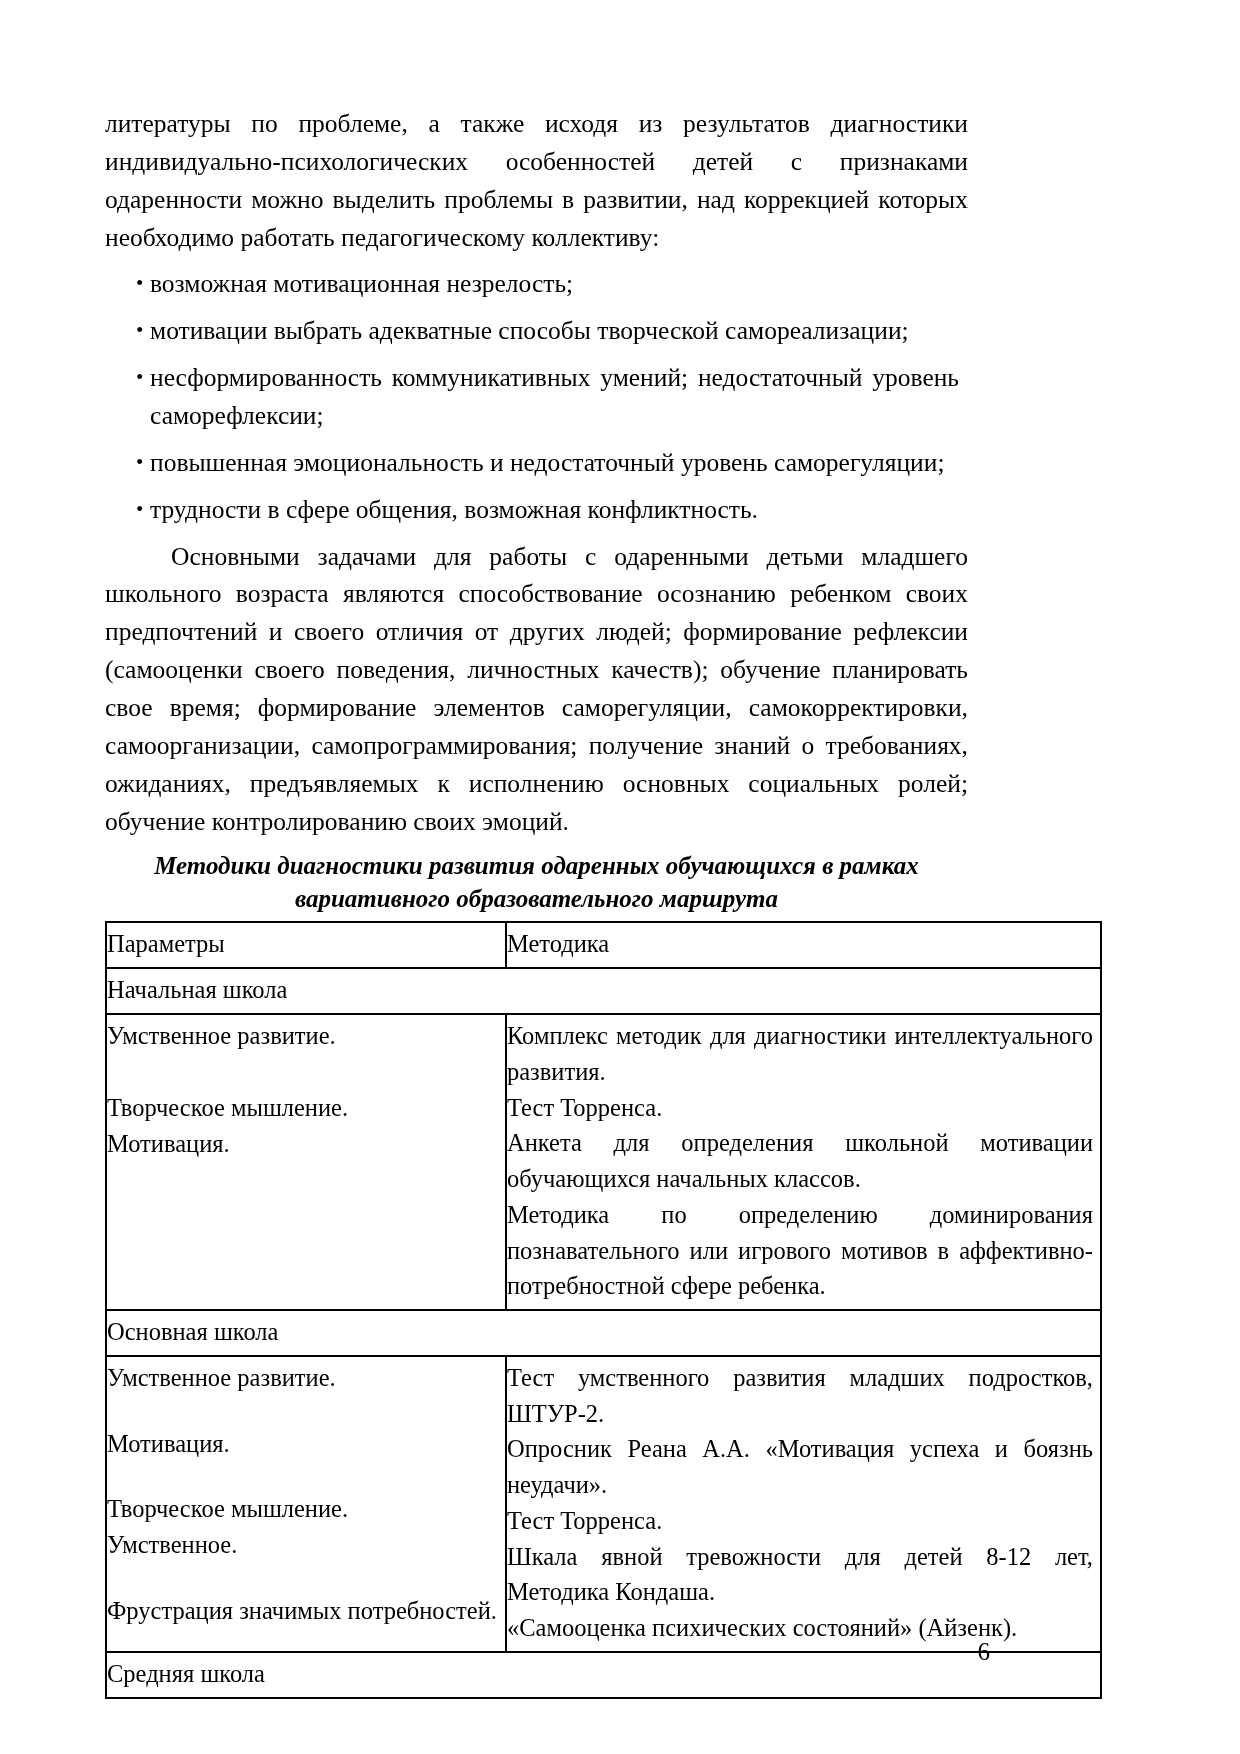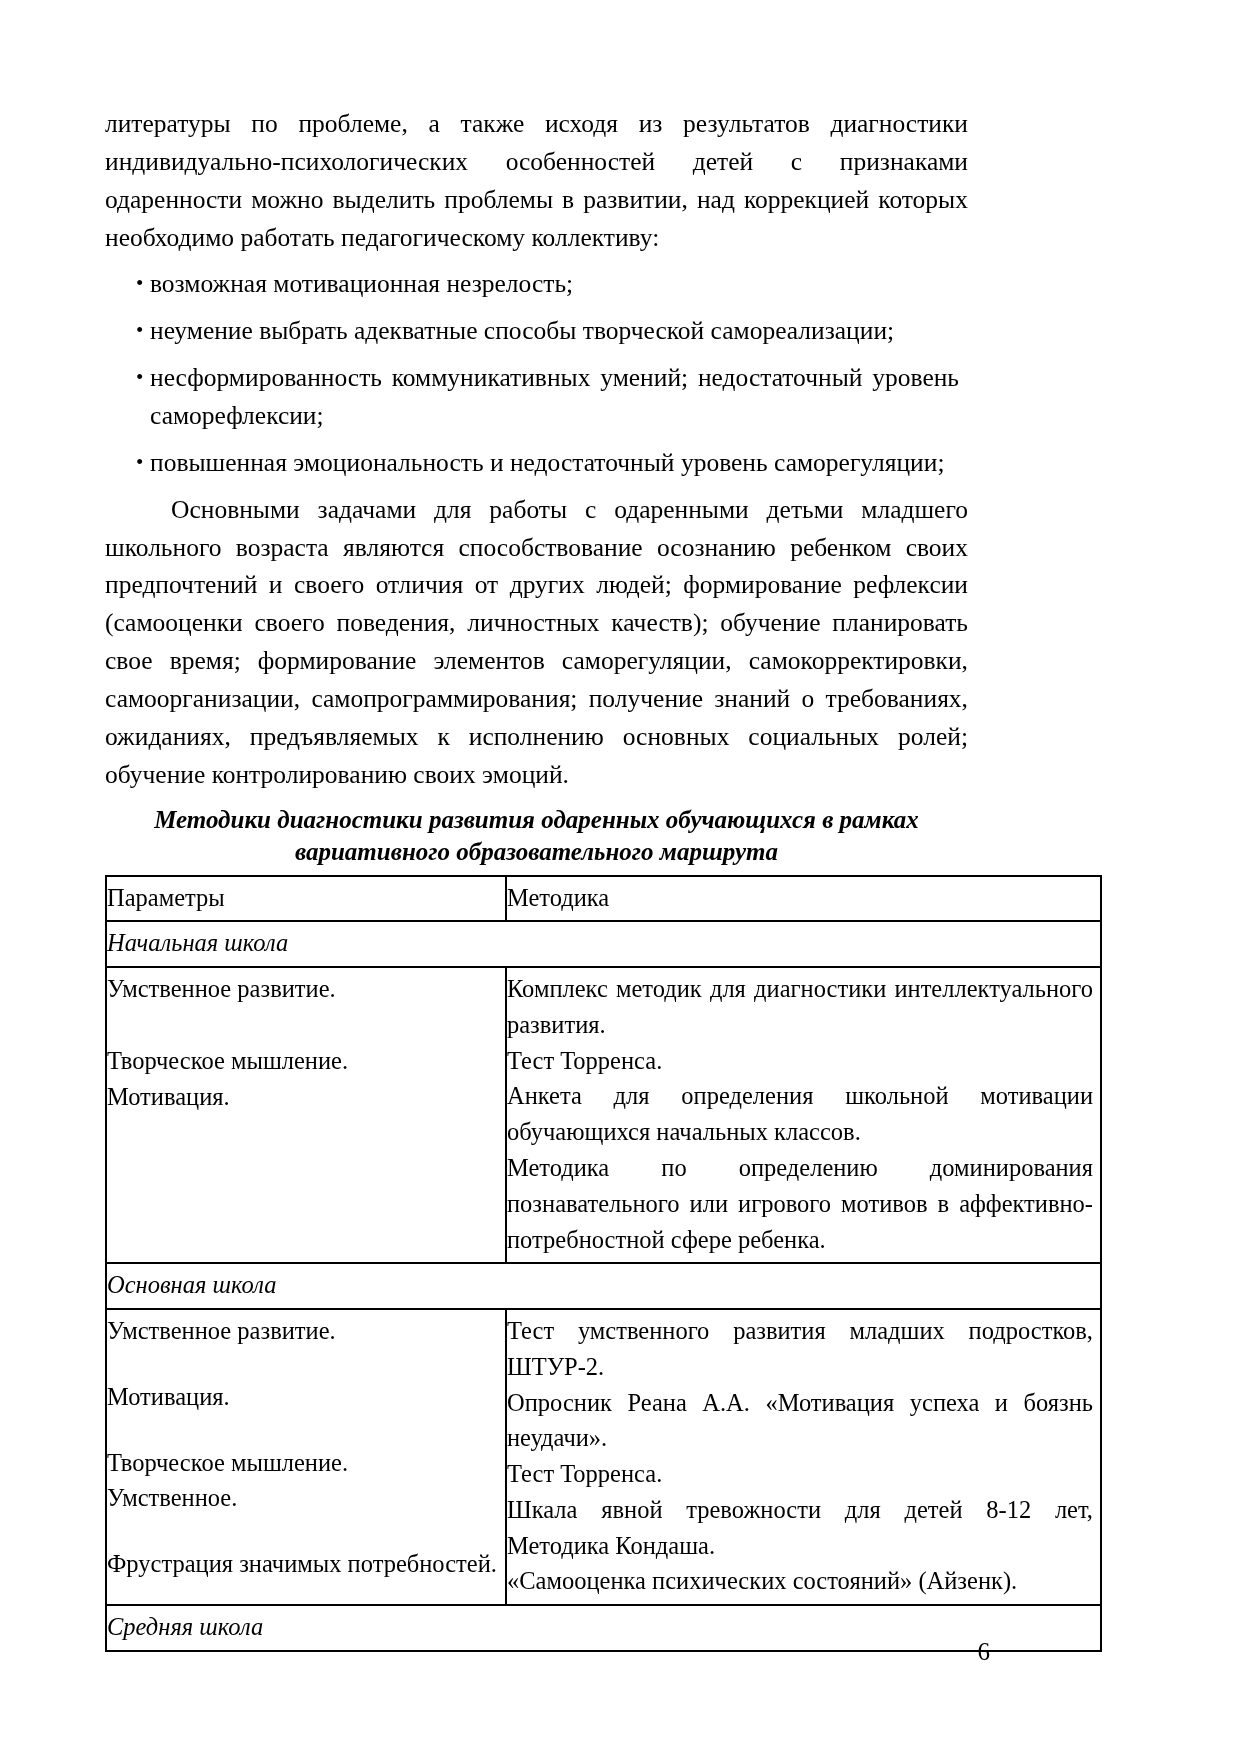--- a/index.html
+++ b/index.html
@@ -90,21 +90,20 @@
   }
   table.diag col.c1 { width: 400px; }
   table.diag col.c2 { width: 595px; }
 
   th.hdr {
     font-weight: bold;
     font-size: 25px;
   }
   td.section {
     text-align: center;
-    font-style: italic;
     font-weight: bold;
     font-size: 25px;
     padding-top: 2px;
     padding-bottom: 4px;
   }
   .j { text-align: justify; text-justify: inter-word; }
   .cellline { display: block; }
   .gap { display: block; height: 36px; }
   .gap-sm { display: block; height: 30px; }
 
@@ -118,23 +117,24 @@
 </style>
 </head>
 <body>
 
 <div class="page">
 
   <p class="body-text">литературы по проблеме, а также исходя из результатов диагностики индивидуально-психологических особенностей детей  с признаками одаренности можно выделить проблемы в развитии, над коррекцией которых необходимо работать педагогическому коллективу:</p>
 
   <ul class="bullets">
     <li>возможная мотивационная незрелость;</li>
-    <li>неумение выбрать адекватные способы творческой самореализации;</li>
+    <li>мотивации выбрать адекватные способы творческой самореализации;</li>
     <li>несформированность коммуникативных умений; недостаточный уровень саморефлексии;</li>
     <li class="bullet-noj">повышенная эмоциональность и недостаточный уровень саморегуляции;</li>
+    <li class="bullet-noj">трудности в сфере общения, возможная конфликтность.</li>
   </ul>
 
   <p class="body-text para-indent">Основными задачами для работы с одаренными детьми младшего школьного возраста являются способствование осознанию ребенком своих предпочтений и своего отличия от других людей; формирование рефлексии (самооценки своего поведения, личностных качеств); обучение планировать свое время; формирование элементов саморегуляции, самокорректировки, самоорганизации, самопрограммирования; получение знаний о требованиях, ожиданиях, предъявляемых к исполнению основных социальных ролей; обучение контролированию своих эмоций.</p>
 
   <div class="table-title">
     <span>Методики диагностики развития одаренных обучающихся в рамках</span>
     <span class="line2">вариативного образовательного маршрута</span>
   </div>
 
   <table class="diag">

